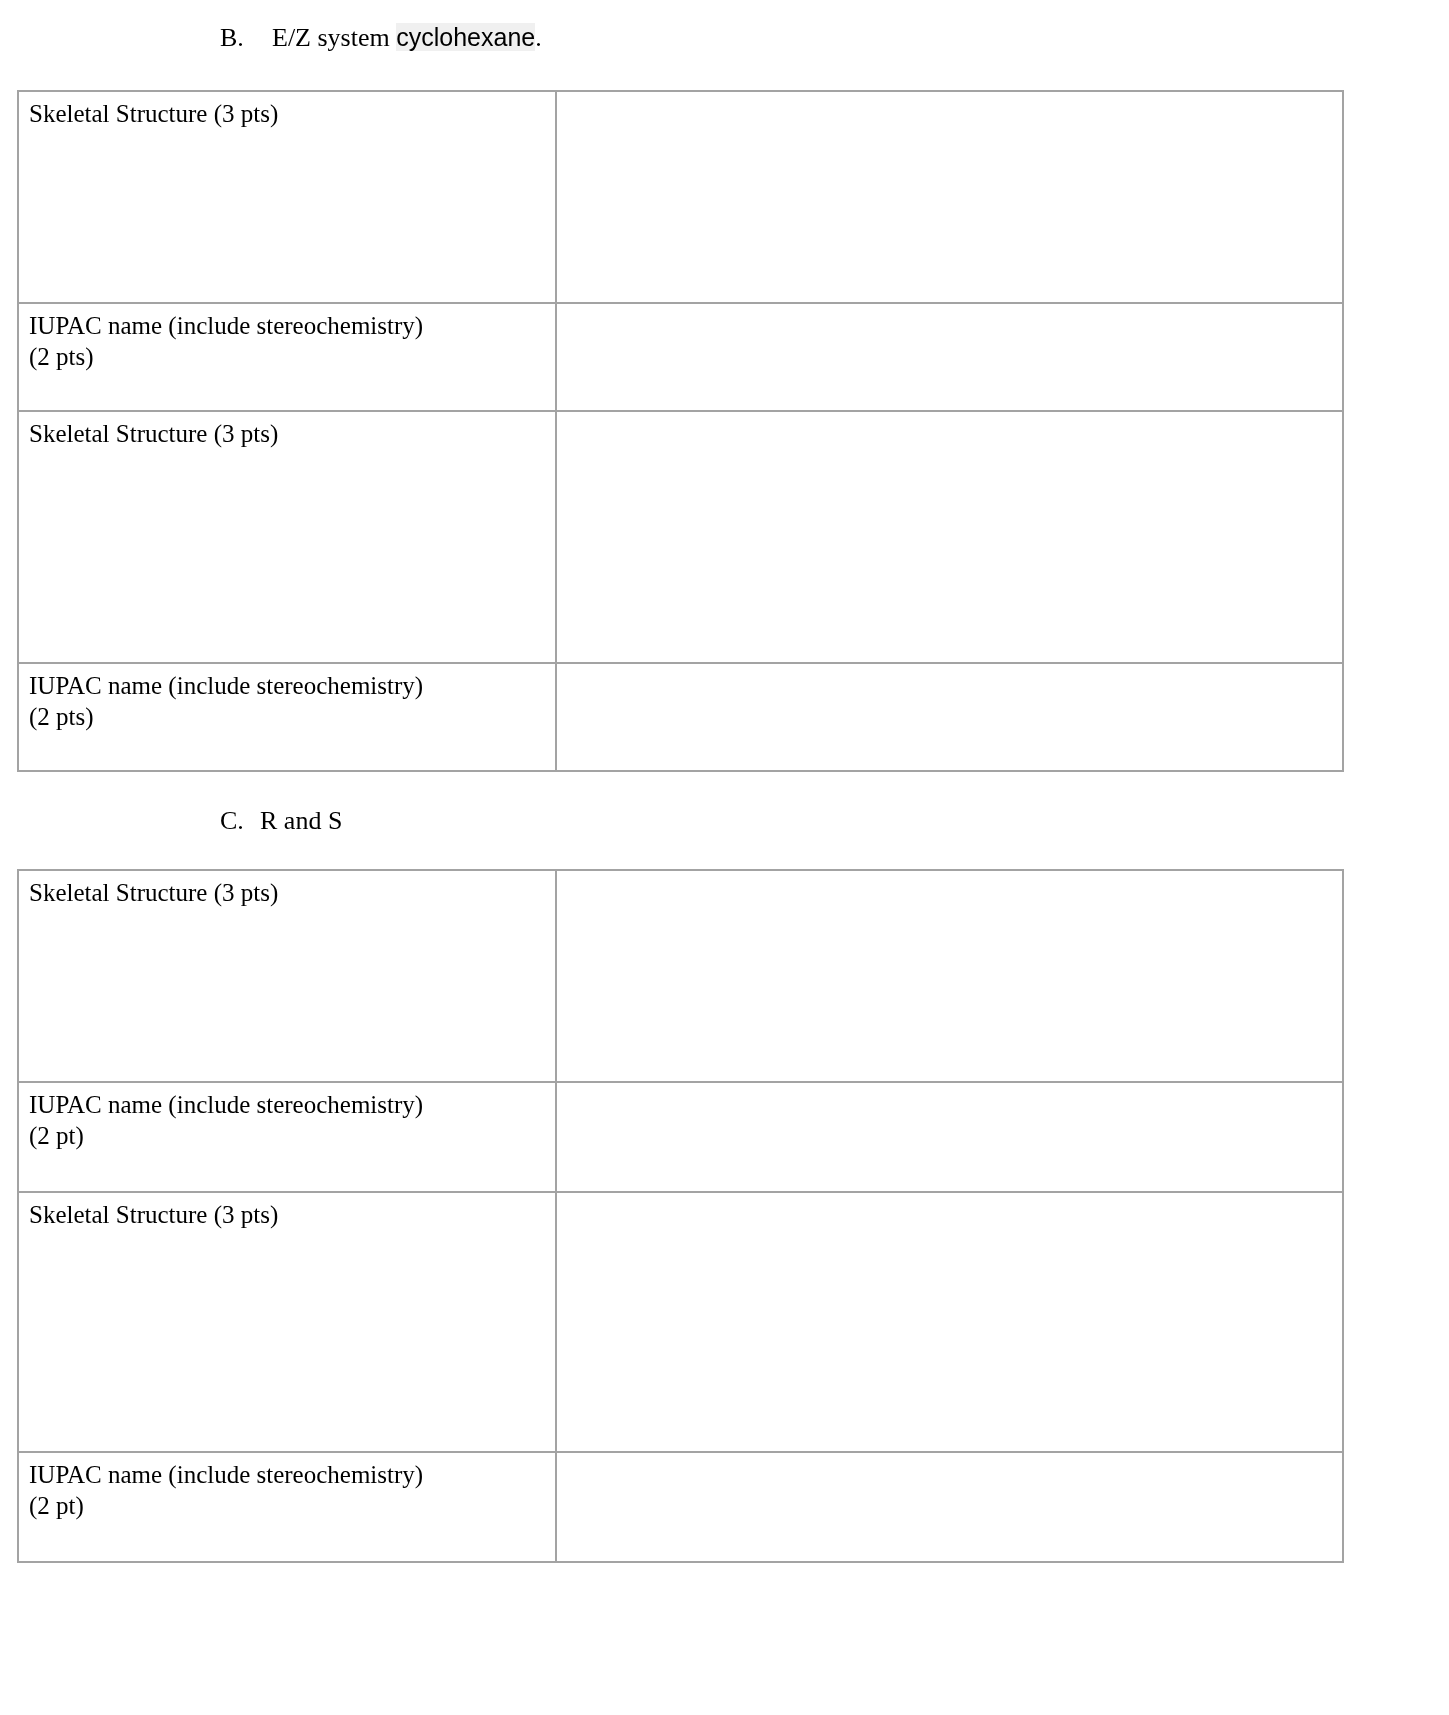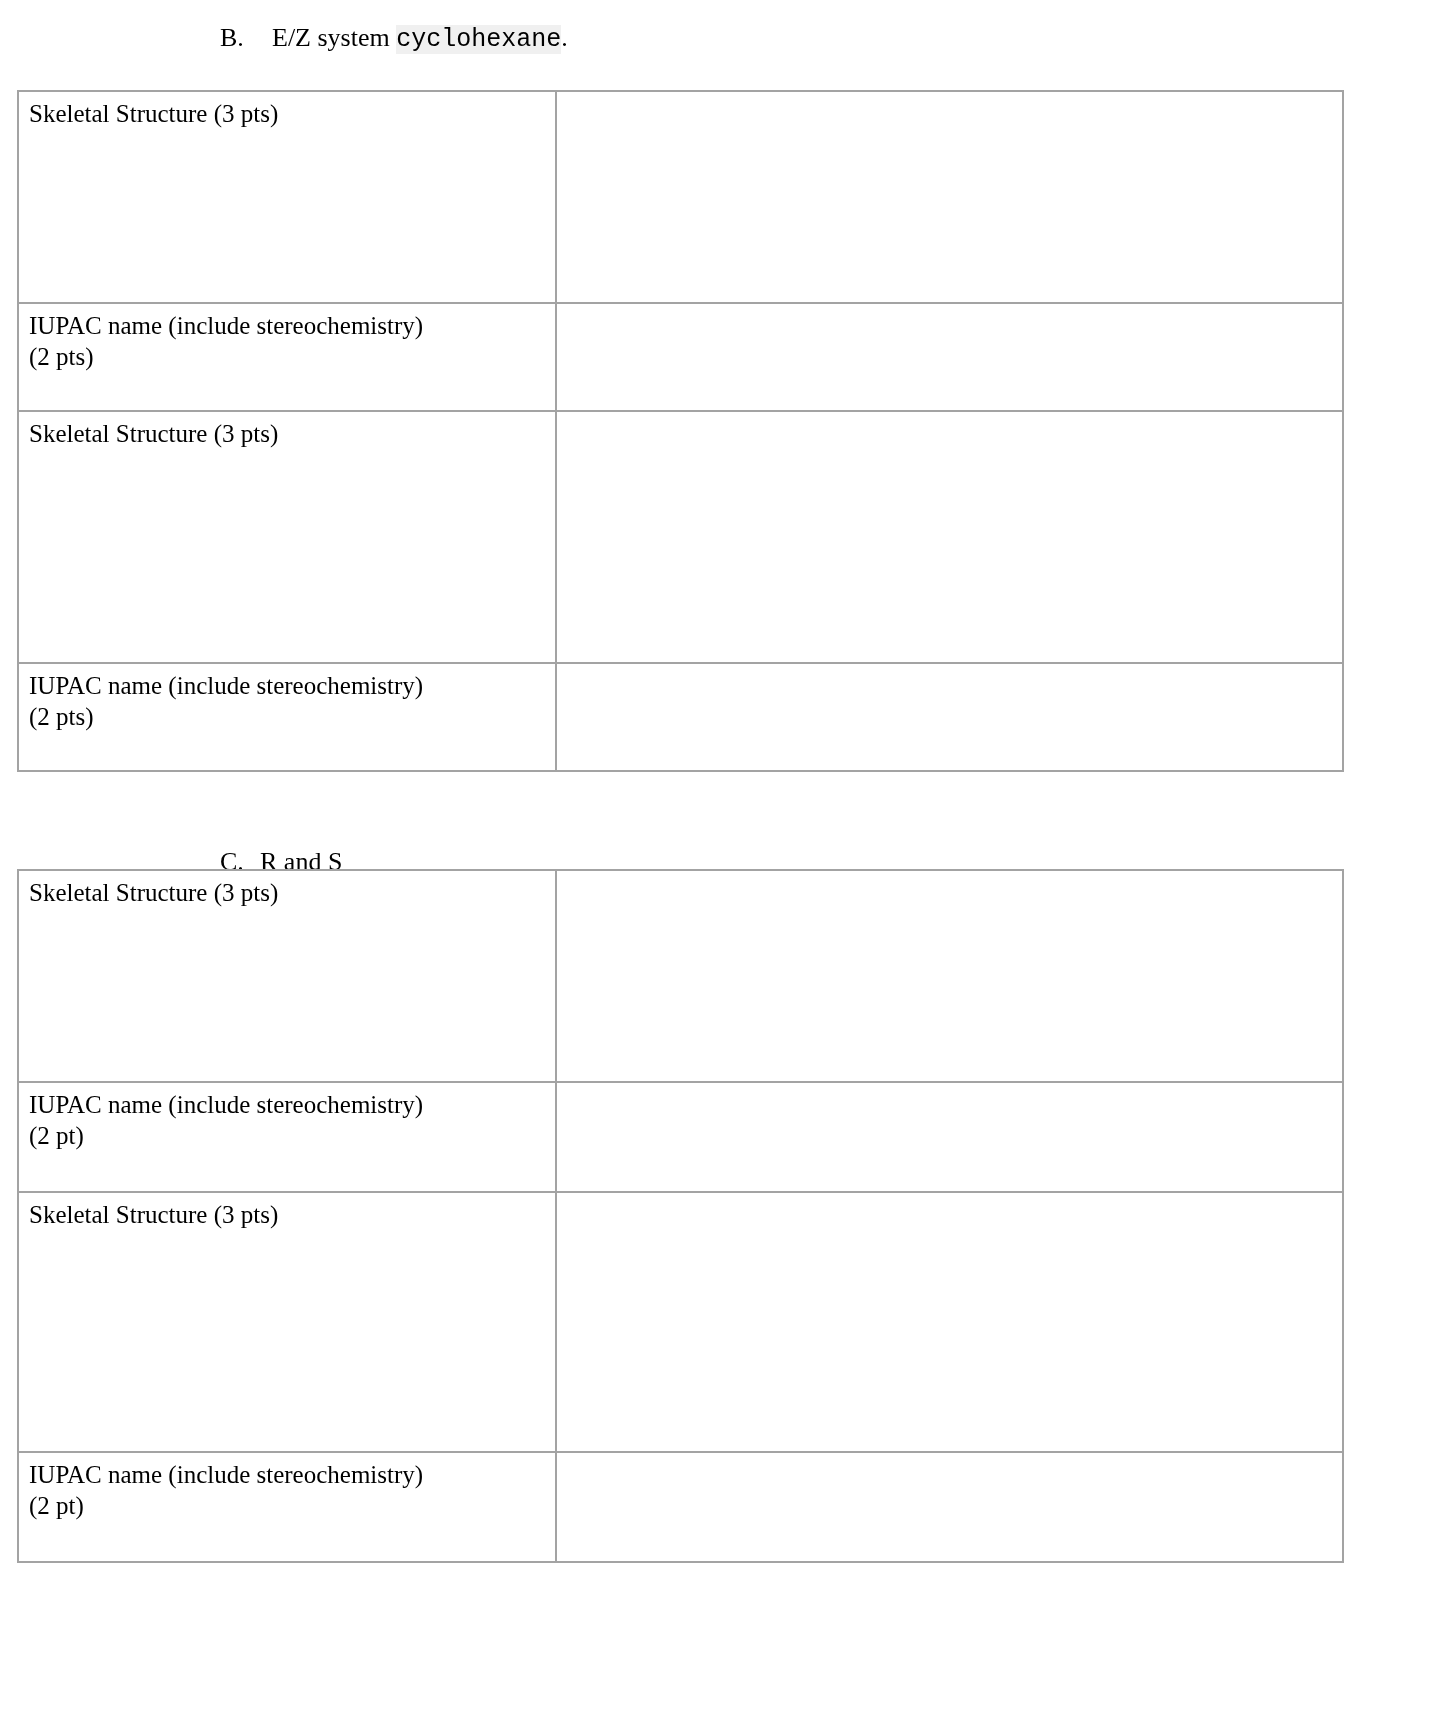--- a/index.html
+++ b/index.html
@@ -31,29 +31,28 @@
     position: absolute;
     left: 220px;
     top: 22px;
   }
   .heading-b .letter {
     display: inline-block;
     width: 52px;
   }
   .heading-b .hl {
     background: #f0f0f0;
-    font-family: Liberation Mono, monospace;
+    font-family: Liberation Sans, sans-serif;
     font-size: 25px;
     margin-top: 38px;
   }
   .heading-c {
     position: absolute;
     left: 220px;
     top: 805px;
-    margin-top: 41px;
   }
   .heading-c .letter {
     display: inline-block;
     width: 40px;
   }
 
   table.form-table {
     position: absolute;
     border-collapse: collapse;
     table-layout: fixed;

